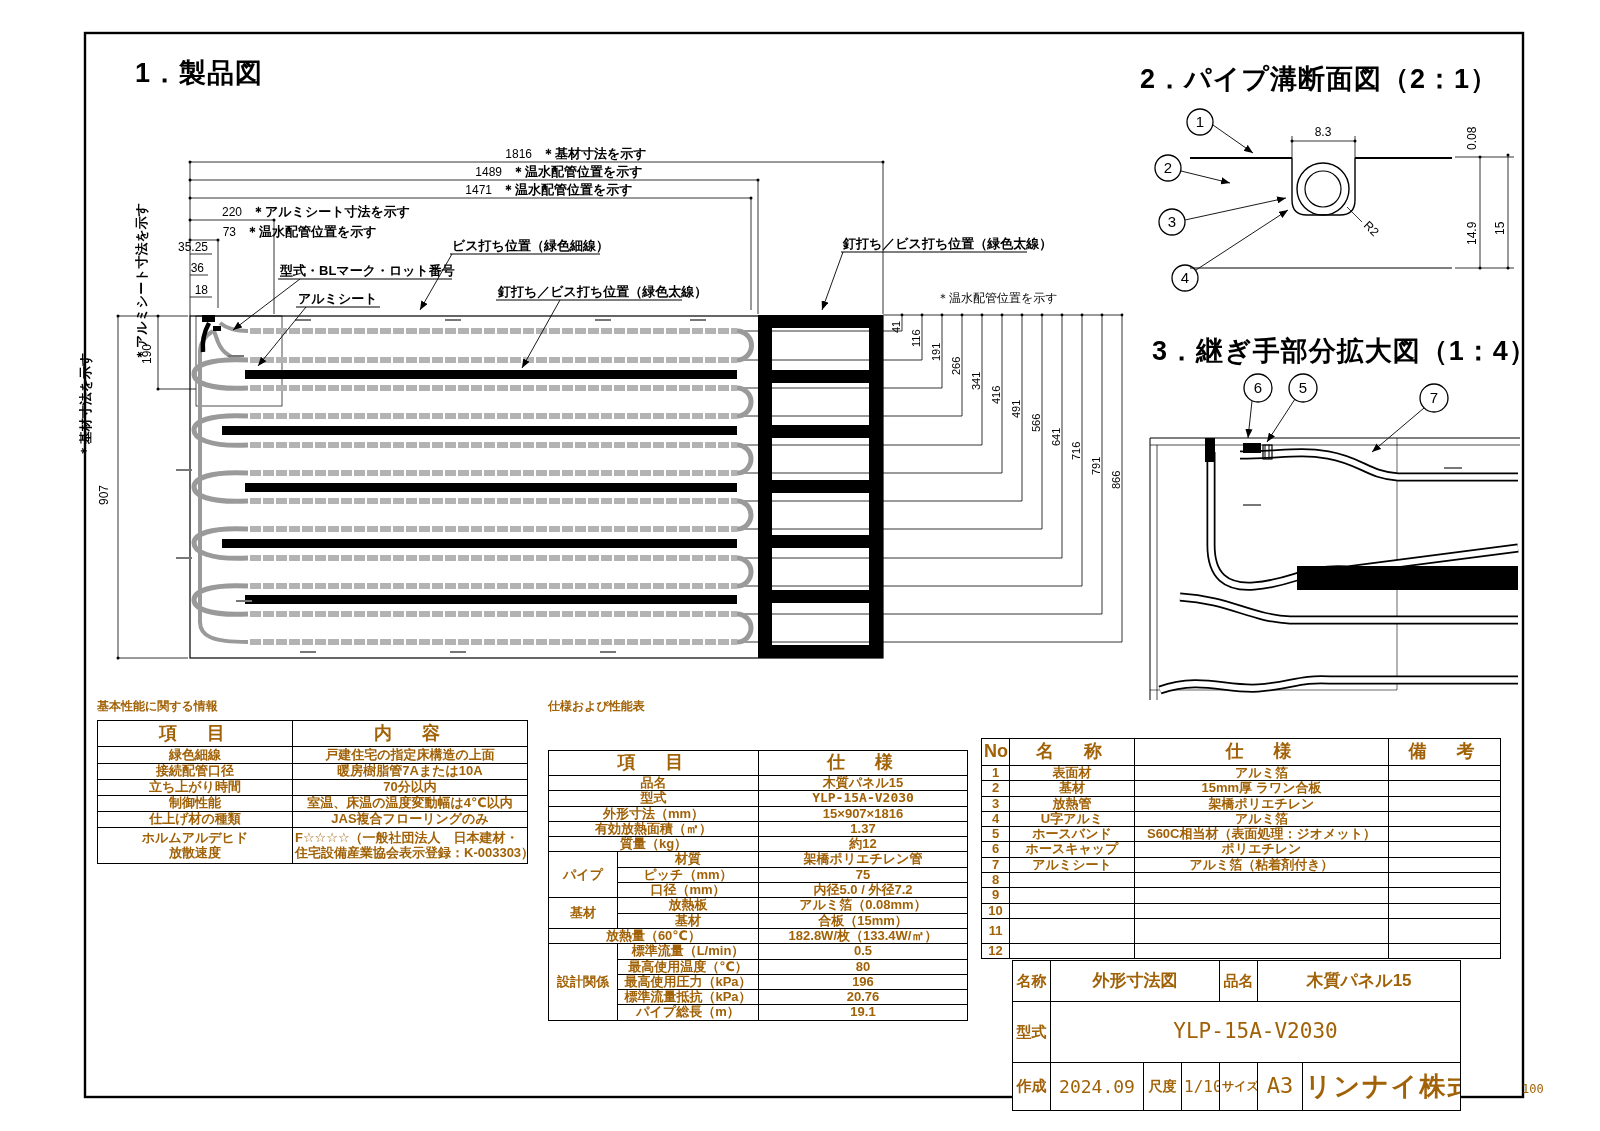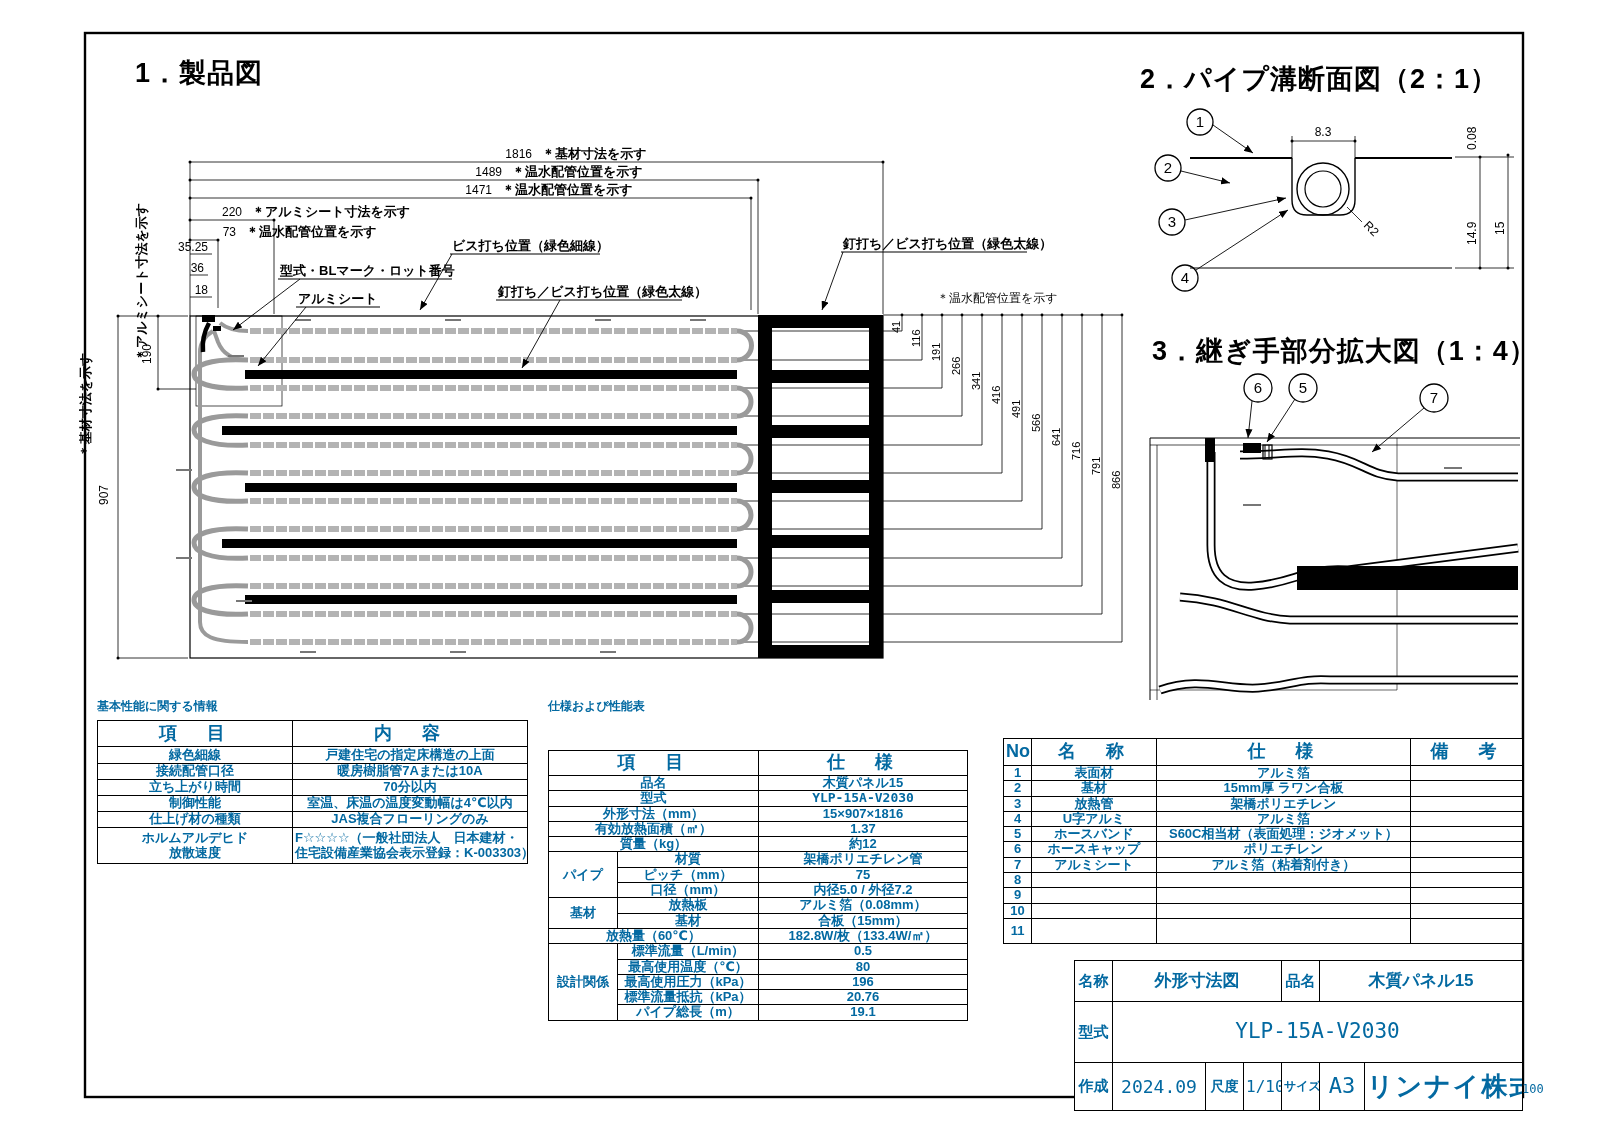--- a/index.html
+++ b/index.html
@@ -1,17 +1,17 @@
 <!DOCTYPE html>
 <html><head>
 <meta charset="utf-8">
 <style>
   html,body{margin:0;padding:0;background:#fff;}
   .page{position:relative;width:1600px;height:1131px;background:#fff;overflow:hidden;
-        font-family:"Liberation Sans","DejaVu Sans",sans-serif;color:#0369a1;}
+        font-family:"Liberation Sans","DejaVu Sans",sans-serif;color:#a16207;}
   svg{position:absolute;left:0;top:0;}
   svg text{font-family:"Liberation Sans","DejaVu Sans",sans-serif;fill:#000;}
   .sec-title{font-size:27px;font-weight:bold;letter-spacing:1px;}
   .dimtxt{font-size:12px;}
   .dimtxt-s{font-size:11px;}
   .lbl{font-size:13px;font-weight:bold;}
   .balloon-num{font-size:15px;}
   .tbl-title{position:absolute;font-size:12px;font-weight:bold;}
   table{border-collapse:collapse;table-layout:fixed;position:absolute;background:#fff;}
   td,th{border:1px solid #000;font-size:13px;font-weight:bold;text-align:center;
@@ -494,21 +494,21 @@
           <td>標準流量抵抗（kPa）</td>
           <td>20.76</td>
         </tr>
   <tr style="height:15px">
           <td>パイプ総長（m）</td>
           <td>19.1</td>
         </tr>
 </tbody>
     </table>
 
-<table style="left:1003px;top:738px;width:519px;">
+<table style="left:981px;top:738px;width:519px;">
   <colgroup>
         <col style="width:28px">
         <col style="width:125px">
         <col style="width:254px">
         <col style="width:112px">
       </colgroup>
   <tbody>
         <tr style="height:27px">
     <td class="hdr" style="letter-spacing:0;">No</td>
     <td class="hdr">名　称</td>
@@ -574,24 +574,30 @@
           <td></td>
           <td></td>
           <td></td>
         </tr>
   <tr style="height:25px">
           <td>11</td>
           <td></td>
           <td></td>
           <td></td>
         </tr>
+  <tr style="height:15px">
+          <td>12</td>
+          <td></td>
+          <td></td>
+          <td></td>
+        </tr>
 </tbody>
     </table>
 
-<table style="left:1074px;top:960px;width:448px;padding-left:38px;">
+<table style="left:1012px;top:960px;width:448px;padding-left:38px;">
   <colgroup>
         <col style="width:38px">
         <col style="width:93px">
         <col style="width:38px">
         <col style="width:38px">
         <col style="width:38px">
         <col style="width:45px">
         <col style="width:158px">
       </colgroup>
   <tbody>

